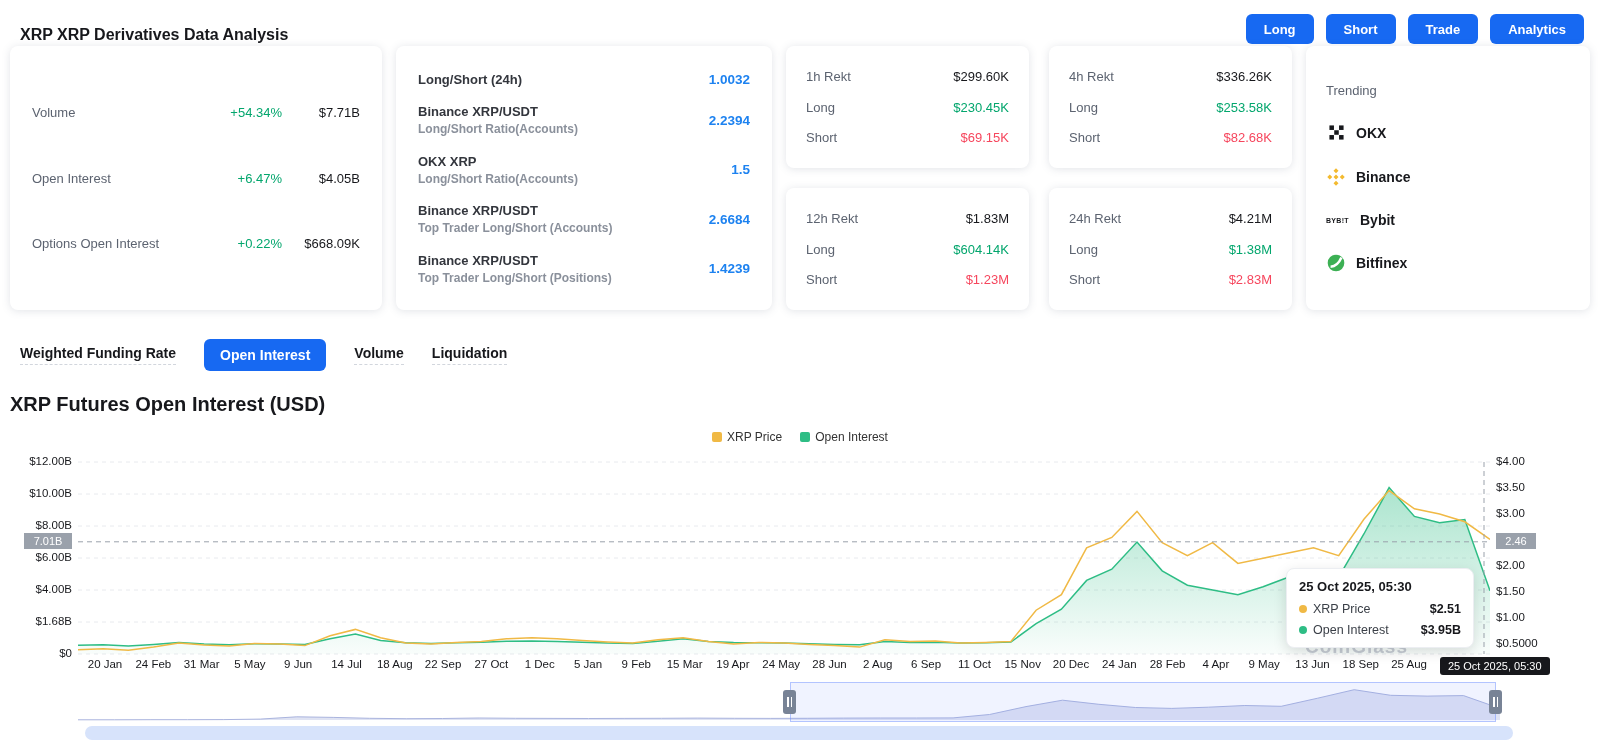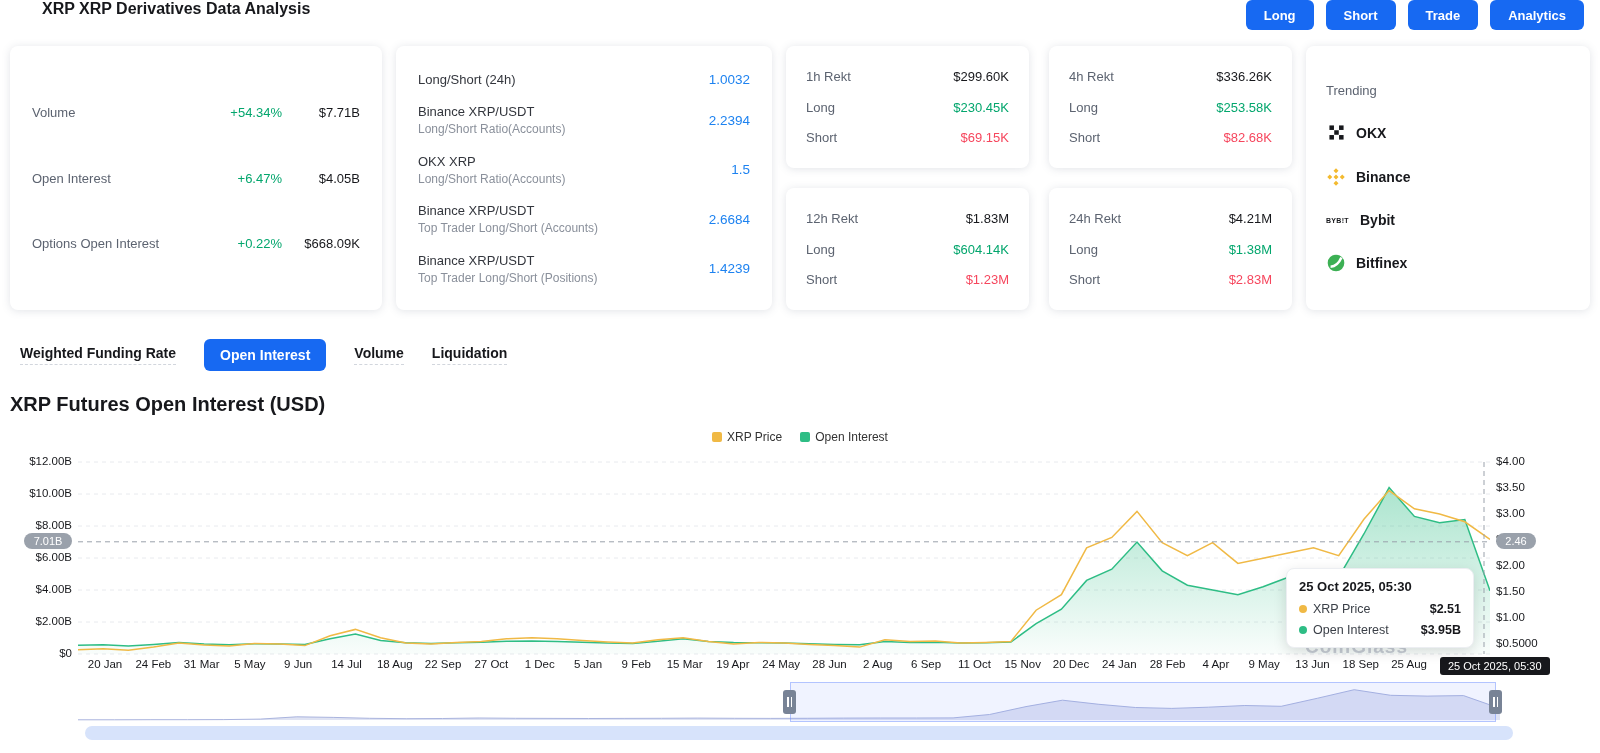--- a/index.html
+++ b/index.html
@@ -3,35 +3,35 @@
 <meta charset="utf-8">
 <style>
   * { box-sizing: border-box; }
   html,body { margin:0; padding:0; }
   body {
     width:1600px; height:753px; overflow:hidden;
     background:#ffffff; color:#17181c;
     font-family:"Liberation Sans", sans-serif;
   }
   
-  .topbar { display:flex; align-items:flex-start; justify-content:space-between; height:44px; padding:0 16px 0 3px;margin-left:39px; }
+  .topbar { display:flex; align-items:flex-end; justify-content:space-between; height:44px; padding:0 16px 0 20px; }
   .topbar h1 { margin:0; font-size:16px; font-weight:700; }
   .top-actions { display:flex; gap:12px; }
   .btn { background:#1769f2; color:#fff; border:none; border-radius:6px; height:30px; padding:0 18px;
          font-family:inherit; font-size:13px; font-weight:700; cursor:pointer; }
   
   .cards { display:flex; gap:14px; margin:2px 10px 0 10px; height:264px; }
   .card { background:#fff; border-radius:8px; box-shadow:0 1px 8px rgba(95,105,125,.18); }
   .card.stats { width:372px; display:flex; flex-direction:column; justify-content:space-evenly; padding:8px 22px; }
   .srow { display:flex; align-items:center; font-size:13px; }
   .srow .lbl { flex:1; color:#5c6370; }
   .srow .chg { width:92px; text-align:right; color:#03a66d; }
   .srow .val { width:78px; text-align:right; color:#17181c; }
   .card.ratios { width:376px; display:flex; flex-direction:column; justify-content:space-evenly; padding:8px 22px; }
-  .rrow { display:flex; align-items:center; }
+  .rrow { display:flex; align-items:center;font-weight:bold; }
   .rrow .names { flex:1; }
   .rrow .main { font-size:13px; color:#33363d; }
   .rrow .sub { font-size:12px; color:#8a909b; margin-top:3px; }
   .rrow .rval { color:#1d82f0; font-size:13.5px; }
   .rekt-grid { display:grid; grid-template-columns:1fr 1fr; grid-template-rows:1fr 1fr; gap:20px; width:506px; }
   .card.rekt { padding:8px 20px; display:flex; flex-direction:column; justify-content:space-evenly; }
   .krow { display:flex; justify-content:space-between; font-size:13px; }
   .krow .k { color:#5c6370; }
   .krow .v { color:#17181c; }
   .v.green { color:#03a66d; } .v.red { color:#f6465d; }
@@ -49,21 +49,21 @@
   .legend { display:flex; justify-content:center; gap:18px; margin-top:14px; font-size:12px; color:#333; height:14px; }
   .litem { display:flex; align-items:center; gap:5px; cursor:pointer; }
   .sw { width:10px; height:10px; border-radius:2px; background:#ccc; }
   .chart-wrap { position:relative; margin-top:10px; height:298px; }
   #main-chart { position:absolute; left:78px; top:4px; width:1412px; height:200px; }
   #nav-chart { position:absolute; left:78px; top:228px; width:1422px; height:40px; }
   .ytick { position:absolute; font-size:11.5px; color:#17181c; white-space:nowrap; }
   .ytick.left { left:0; width:72px; text-align:right; }
   .ytick.right { left:1496px; text-align:left; }
   .xtick { position:absolute; top:204px; width:68px; text-align:center; font-size:11.5px; color:#17181c; white-space:nowrap; }
-  .badge { position:absolute; background:#9aa1ab; color:#fff; font-size:11px; border-radius:8px; padding:2px 0;
+  .badge { position:absolute; background:#9aa1ab; color:#fff; font-size:11px; border-radius:0; padding:2px 0;
            width:48px; text-align:center; z-index:3; }
   #left-badge { left:24px; top:79px; }
   #right-badge { left:1496px; top:79px; width:40px; }
   .xbadge { position:absolute; left:1440px; top:203px; background:#17181c; color:#fff; font-size:11px;
             border-radius:3px; padding:3px 8px; z-index:3; white-space:nowrap; }
   .watermark { position:absolute; left:1305px; top:182px; font-size:19px; font-weight:700; color:#c6ccd4;
                letter-spacing:1px; z-index:1; }
   .tooltip { position:absolute; left:1286px; top:114px; width:188px; background:#fff; border:1px solid #eceef2;
              border-radius:8px; box-shadow:0 4px 14px rgba(0,0,0,.13); padding:10px 12px; z-index:4; }
   .tooltip .tt { font-size:13px; font-weight:700; margin-bottom:8px; }
@@ -321,21 +321,21 @@
   <div class="handle" style="left:1489px">
       <i></i>
       <i></i>
     </div>
   <div class="bstrip"></div>
 <div class="ytick left" style="top: 1px;">$12.00B</div>
     <div class="ytick left" style="top: 33px;">$10.00B</div>
     <div class="ytick left" style="top: 65px;">$8.00B</div>
     <div class="ytick left" style="top: 97px;">$6.00B</div>
     <div class="ytick left" style="top: 129px;">$4.00B</div>
-    <div class="ytick left" style="top: 161px;">$2.00B</div>
+    <div class="ytick left" style="top: 161px;">$1.68B</div>
     <div class="ytick left" style="top: 193px;">$0</div>
     <div class="ytick right" style="top: 1px;">$4.00</div>
     <div class="ytick right" style="top: 27px;">$3.50</div>
     <div class="ytick right" style="top: 53px;">$3.00</div>
     <div class="ytick right" style="top: 79px;">$2.50</div>
     <div class="ytick right" style="top: 105px;">$2.00</div>
     <div class="ytick right" style="top: 131px;">$1.50</div>
     <div class="ytick right" style="top: 157px;">$1.00</div>
     <div class="ytick right" style="top: 183px;">$0.5000</div>
     <div class="xtick" style="left: 71px;">20 Jan</div>

